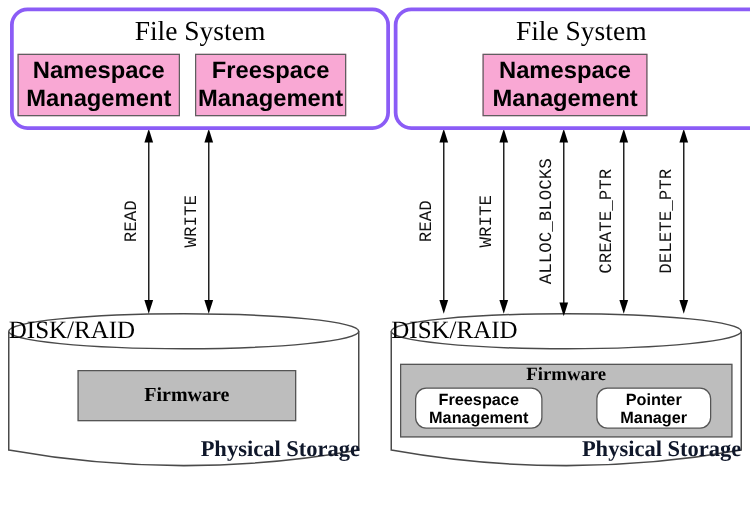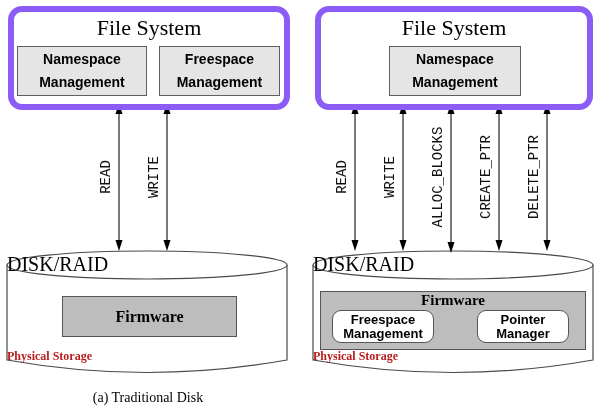--- a/index.html
+++ b/index.html
@@ -3,30 +3,30 @@
 <meta charset="utf-8">
 <style>
   html,body{margin:0;padding:0;background:#fff;}
   #stage{
     position:relative;width:600px;height:413px;background:#fff;overflow:hidden;
     font-family:"Liberation Serif",serif;
   }
   #bg-layer{position:absolute;left:0;top:0;width:600px;height:413px;}
 
   .fs-box{
-    position:absolute;border:6px solid #8b5cf6;border-radius:14px;background:#fff;
+    position:absolute;border:3px solid #8b5cf6;border-radius:14px;background:#fff;padding-left:28px;
   }
   .fs-title{
     position:absolute;left:0;top:3px;width:100%;text-align:center;
     font-family:"Liberation Serif",serif;font-size:22px;color:#000;
   }
   .module-box{
-    position:absolute;border:1px solid #5f5f5f;background:#e5e5e5;
+    position:absolute;border:1px solid #5f5f5f;background:#f9a8d4;
     display:flex;align-items:center;justify-content:center;text-align:center;
-    font-family:"Liberation Sans",sans-serif;font-weight:bold;font-size:14px;
+    font-family:"Liberation Sans",sans-serif;font-weight:bold;font-size:19px;
     line-height:23px;color:#000;
   }
   .op-label{
     position:absolute;width:146px;height:16px;line-height:16px;text-align:center;
     transform:rotate(-90deg);
     font-family:"Liberation Mono",monospace;font-size:14px;color:#111;
     white-space:nowrap;
   }
   .disk-title{
     position:absolute;text-align:left;font-family:"Liberation Serif",serif;
@@ -44,22 +44,22 @@
     position:absolute;left:0;top:0;width:100%;text-align:center;
     font-family:"Liberation Serif",serif;font-weight:bold;font-size:15px;color:#000;
   }
   .fw-module{
     position:absolute;background:#fff;border:1px solid #555;border-radius:9px;
     display:flex;align-items:center;justify-content:center;text-align:center;
     font-family:"Liberation Sans",sans-serif;font-weight:bold;font-size:13px;
     line-height:14px;color:#000;
   }
   .storage-label{
-    position:absolute;text-align:left;font-family:"Liberation Serif",serif;
-    font-weight:bold;font-size:12px;color:#b91c1c;
+    position:absolute;text-align:right;font-family:"Liberation Serif",serif;
+    font-weight:bold;font-size:18px;color:#0f172a;
   }
   .caption{
     position:absolute;text-align:center;font-family:"Liberation Serif",serif;
     font-size:14px;color:#000;
   }
 </style>
 </head>
 <body>
 
 <div id="stage">
@@ -122,21 +122,20 @@
 
   <div class="op-label" style="left:33px;top:169px;">READ</div>
   <div class="op-label" style="left:81px;top:169px;">WRITE</div>
 
   <div class="disk-title" style="left:7px;top:253px;width:281px;">DISK/RAID</div>
 
   <div class="firmware-box" style="left:62px;top:296px;width:173px;height:39px;">Firmware</div>
 
   <div class="storage-label" style="left:7px;top:349px;width:281px;">Physical Storage</div>
 
-  <div class="caption" style="left:0px;top:390px;width:296px;">(a) Traditional Disk</div>
 
   <div class="fs-box" style="left:315px;top:6px;width:266px;height:92px;">
     <div class="fs-title">File System</div>
     <div class="module-box" style="left:68px;top:34px;width:130px;height:48px;">Namespace Management</div>
   </div>
 
   <div class="op-label" style="left:269px;top:169px;">READ</div>
   <div class="op-label" style="left:317px;top:169px;">WRITE</div>
   <div class="op-label" style="left:365px;top:169px;">ALLOC_BLOCKS</div>
   <div class="op-label" style="left:413px;top:169px;">CREATE_PTR</div>

